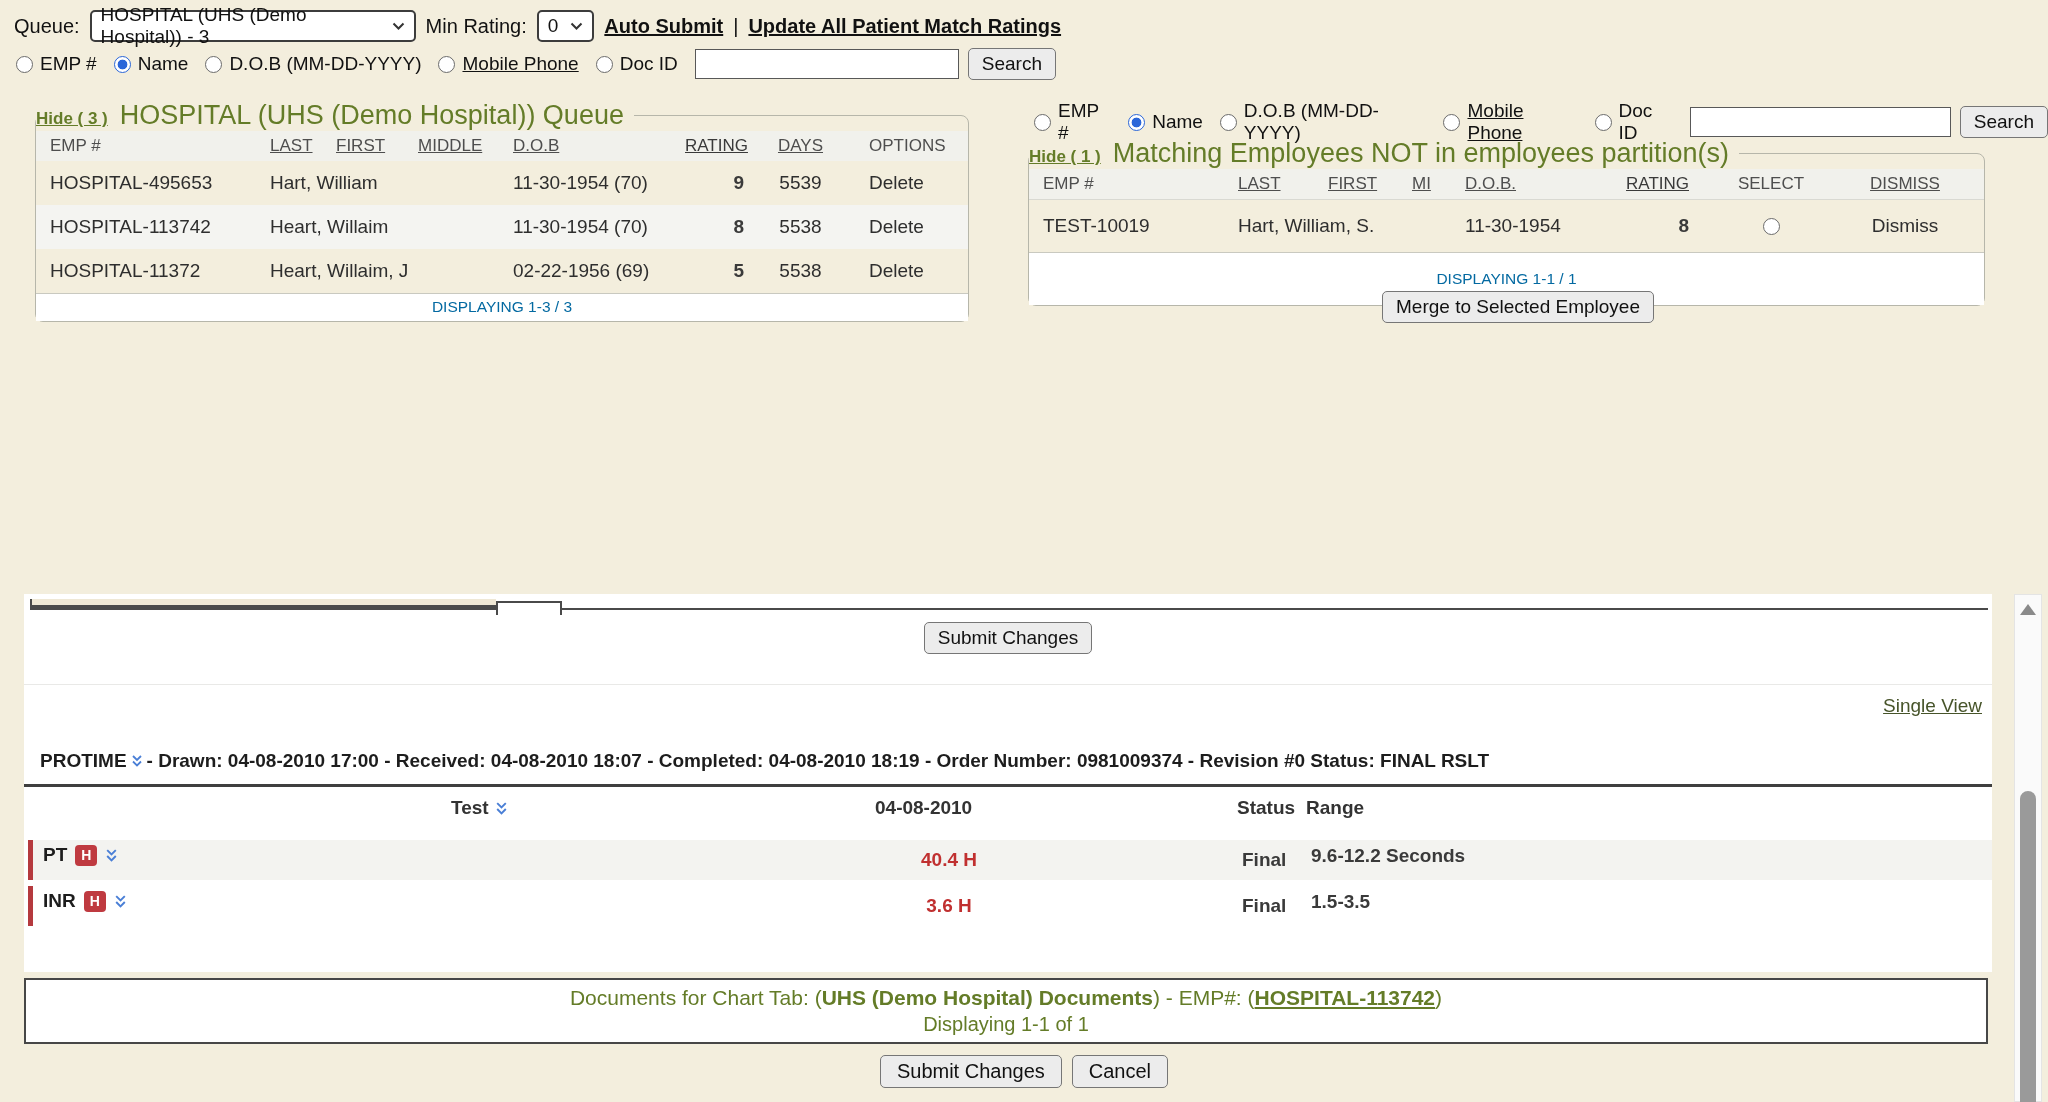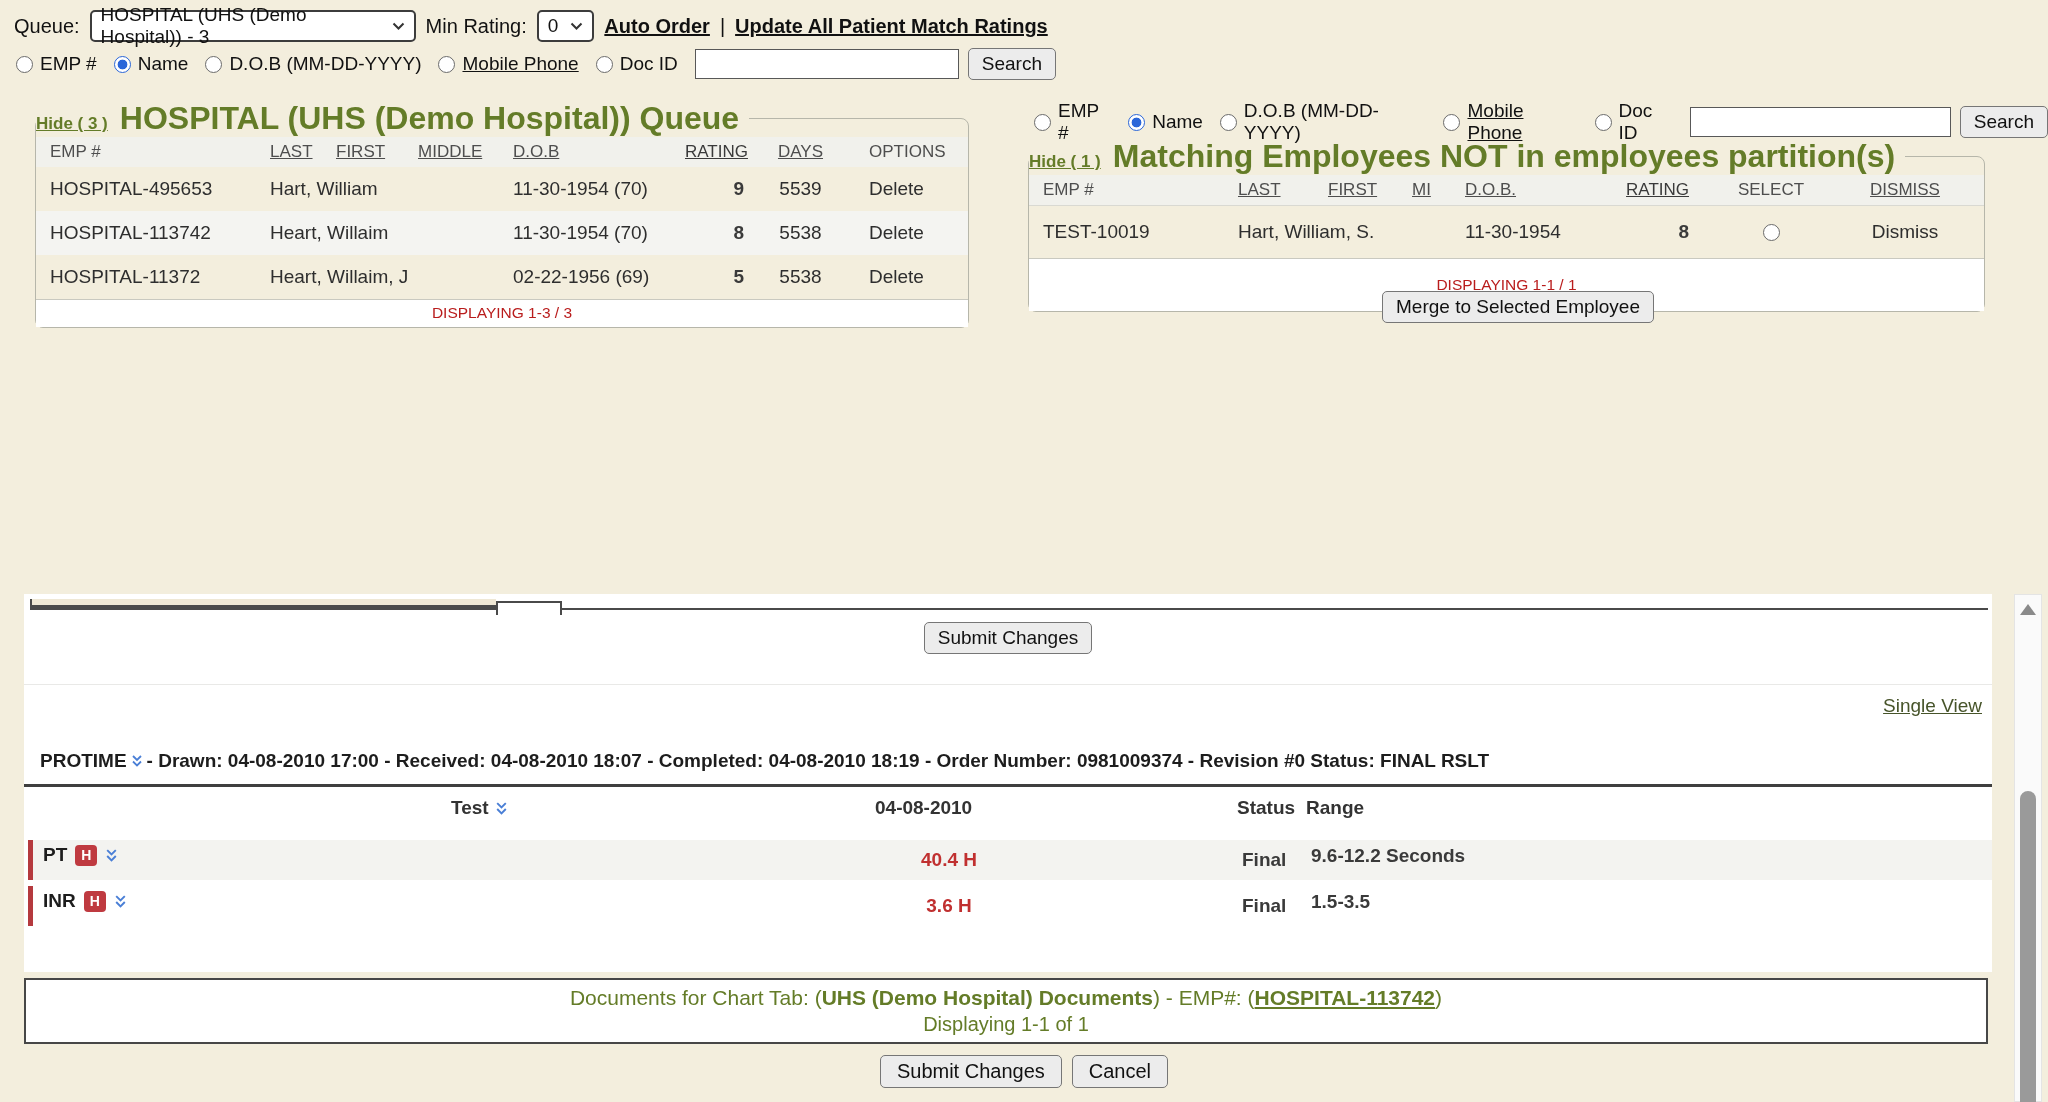--- a/index.html
+++ b/index.html
@@ -32,35 +32,35 @@
   .ti{height:30px; width:264px; border:1.7px solid #585858; background:#fff; font-size:18px;
       padding:0 7px; font-family:inherit;}
   .row2 .ti{width:272px;}
   .btn{background:#ececec; border:1.5px solid #767676; border-radius:5px; padding:4px 13px;
        font-size:19px; font-family:inherit; color:#111; cursor:pointer;}
 
   
   fieldset{position:absolute; border:1px solid #b6b6aa; border-radius:8px; padding:0; background:transparent;}
   fieldset legend{margin-left:0; padding:0 10px 0 0; display:flex; align-items:baseline; gap:12px;}
   .hidelink{font-size:17px; font-weight:700; color:var(--accent-green); text-decoration:underline; cursor:pointer;}
-  .fstitle{font-size:32px; font-weight:700; color:var(--accent-green); white-space:nowrap;}
+  .fstitle{font-size:27px; font-weight:400; color:var(--accent-green); white-space:nowrap;}
   .fs-left{left:35px; top:100px; width:934px;}
   .fs-right{left:1028px; top:138px; width:957px;}
   table.qt{width:100%; border-collapse:collapse; table-layout:fixed;}
   .qt th{background:#f1f1ec; font-size:17px; color:#4e4e4e; font-weight:400; text-align:left;
          height:30px; padding:0 0 0 14px; white-space:nowrap;}
   .qt th.u{text-decoration:underline; cursor:pointer;}
   .qt td{font-size:19px; color:#2e2e2e; height:44px; padding:0 0 0 14px; white-space:nowrap;}
   .qt tr.alt td{background:#f4f4f1;}
   .qt .num{text-align:right; padding:0 14px 0 0; font-weight:700; color:#3a3a3a;}
   .qt th.num{font-weight:400;}
   .qt .ctr{text-align:center; padding:0;}
   .qt .opt{padding-left:26px;}
   .qt td.days{text-align:center; padding:0;}
-  .qt tfoot td{font-size:15.5px; color:#b91c1c; text-align:center; border-top:1px solid #c9c9c0;
+  .qt tfoot td{font-size:15.5px; color:#0369a1; text-align:center; border-top:1px solid #c9c9c0;
                height:28px; padding:0; background:#fff;}
   .fs-right .qt td{height:53px;}
   .rowline td{border-top:1px solid #d9d9d2;}
   .mergewrap{position:absolute; left:1382px; top:291px;}
 
   
   .panel{position:absolute; left:24px; top:594px; width:1968px; height:378px; background:#fff;}
   .hline{position:absolute; top:14px; left:6px; right:4px; height:2px; background:#4a4a4a;}
   .hstrip{position:absolute; top:5px; left:6px; width:466px; height:9px; background:#efe8d5;
           border-bottom:3px solid #4a4a4a; border-left:2px solid #4a4a4a;}
@@ -125,21 +125,21 @@
           <path d="M1.5 1.5l5 5 5-5" fill="none" stroke="#333" stroke-width="2"></path>
         </svg>
     </span>
     <span>Min Rating:</span>
     <span class="sel">
       <span>0</span>
       <svg width="13" height="9" viewBox="0 0 13 9">
           <path d="M1.5 1.5l5 5 5-5" fill="none" stroke="#333" stroke-width="2"></path>
         </svg>
     </span>
-    <a class="toplink">Auto Order</a>
+    <a class="toplink">Auto Submit</a>
     <span class="pipe">|</span>
     <a class="toplink">Update All Patient Match Ratings</a>
   </div>
 
   <div class="searchrow row1">
     <label class="ropt">
       <span class="rb"></span>
       <span>EMP #</span>
     </label>
     <label class="ropt">

